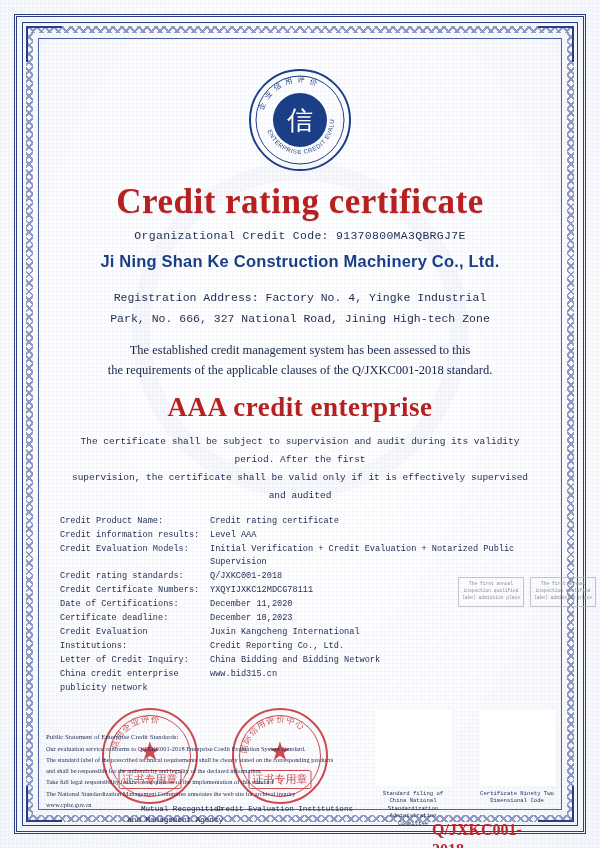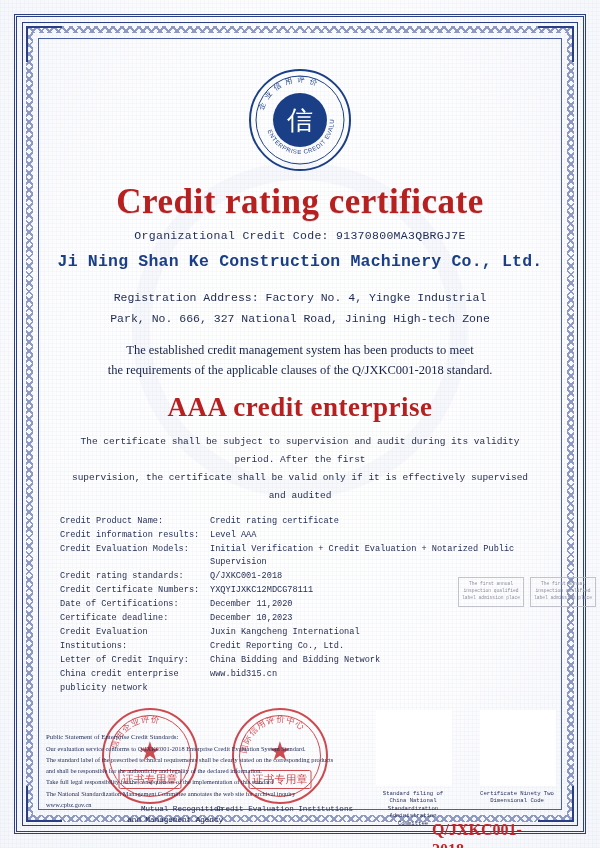--- a/index.html
+++ b/index.html
@@ -74,21 +74,21 @@
     text-shadow:0 1px 0 rgba(0,0,0,.12);
   }
   .org-code{
     font-family:"Liberation Mono", monospace;
     font-size:11.5px;
     color:#1f2a52;
     margin:7px 0 10px;
     letter-spacing:.3px;
   }
   .company{
-    font-family:Liberation Mono, monospace;
+    font-family:Liberation Sans, sans-serif;
     font-size:16.5px;
     font-weight:bold;
     color:#1b3f86;
     margin:6px 0 12px;
     letter-spacing:.2px;
   }
   .address{
     font-family:"Liberation Mono", monospace;
     font-size:11.5px;
     color:#1f2a52;
@@ -262,21 +262,21 @@
     </div>
 
     <div class="title">Credit rating certificate</div>
     <div class="org-code">Organizational Credit Code: 91370800MA3QBRGJ7E</div>
     <div class="company">Ji Ning Shan Ke Construction Machinery Co., Ltd.</div>
     <div class="address">
       <div>Registration Address: Factory No. 4, Yingke Industrial</div>
       <div>Park, No. 666, 327 National Road, Jining High-tech Zone</div>
     </div>
     <div class="statement">
-      <div>The established credit management system has been products to meet</div>
+      <div>The established credit management system has been assessed to this</div>
       <div>the requirements of the applicable clauses of the Q/JXKC001-2018 standard.</div>
     </div>
     <div class="grade">AAA credit enterprise</div>
     <div class="supervision">
       <div>The certificate shall be subject to supervision and audit during its validity period. After the first</div>
       <div>supervision, the certificate shall be valid only if it is effectively supervised and audited</div>
     </div>
 
     <div class="details" id="details" style="position: relative;">
         <div class="drow">

